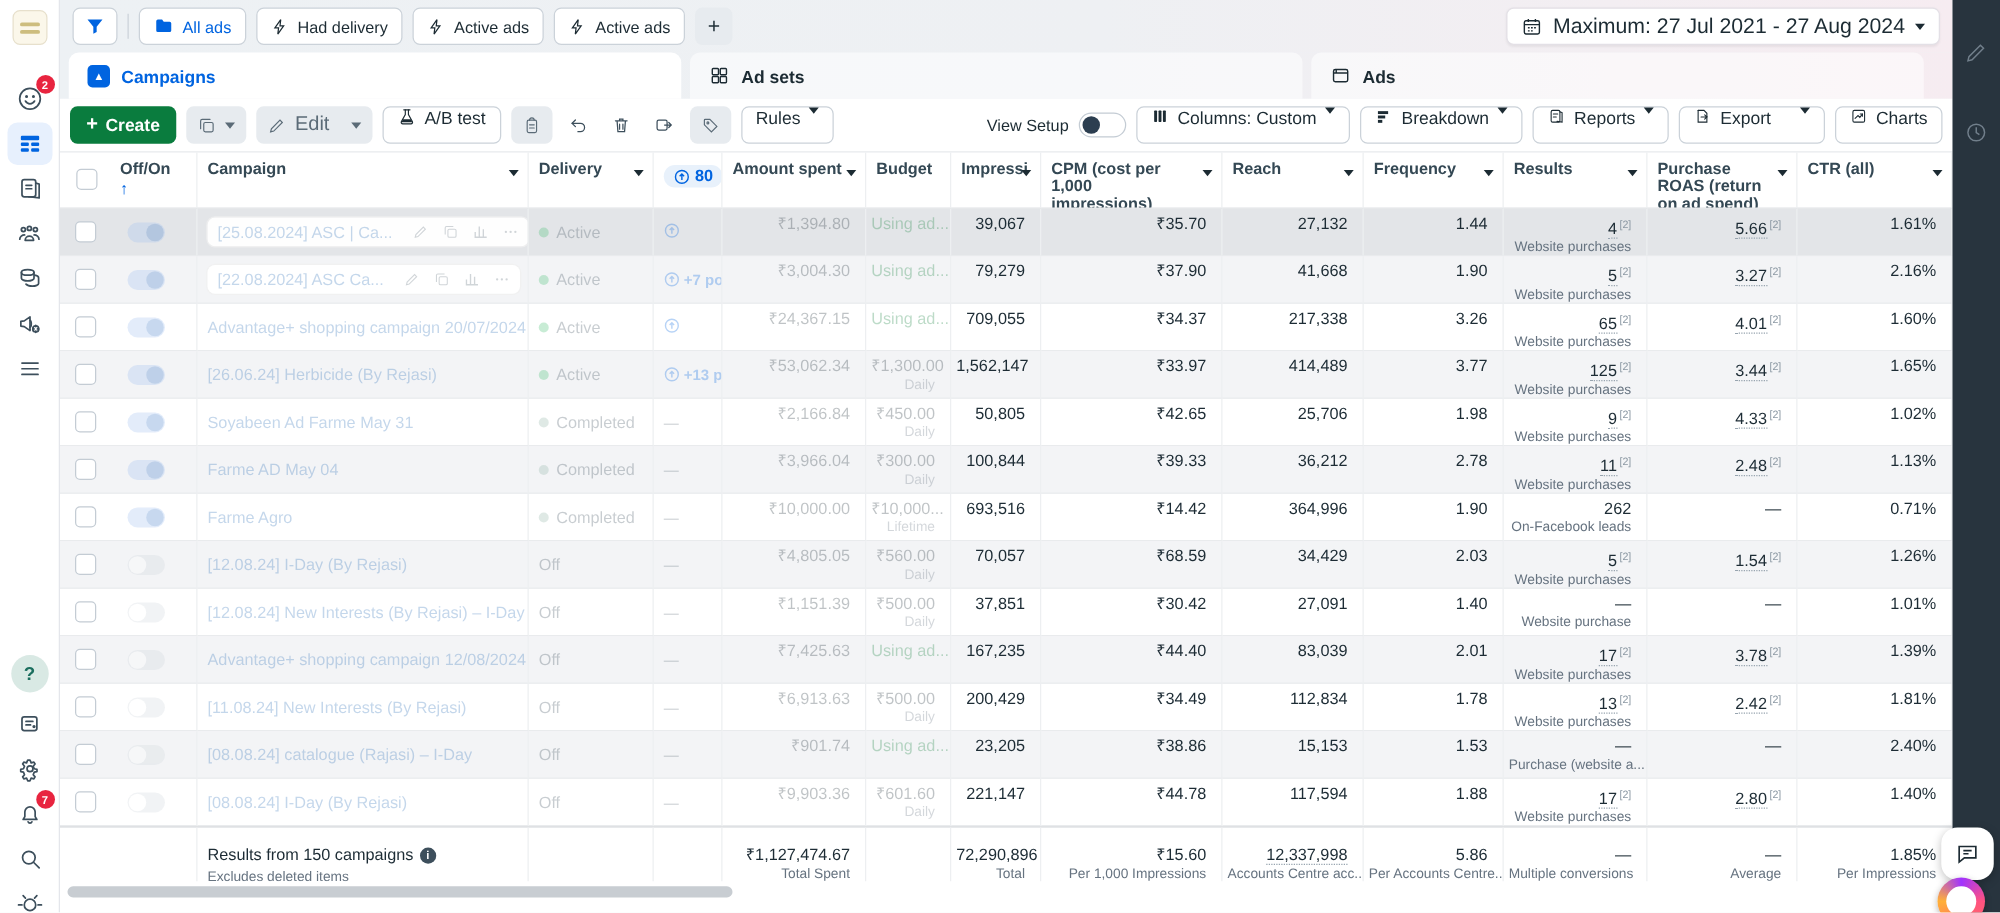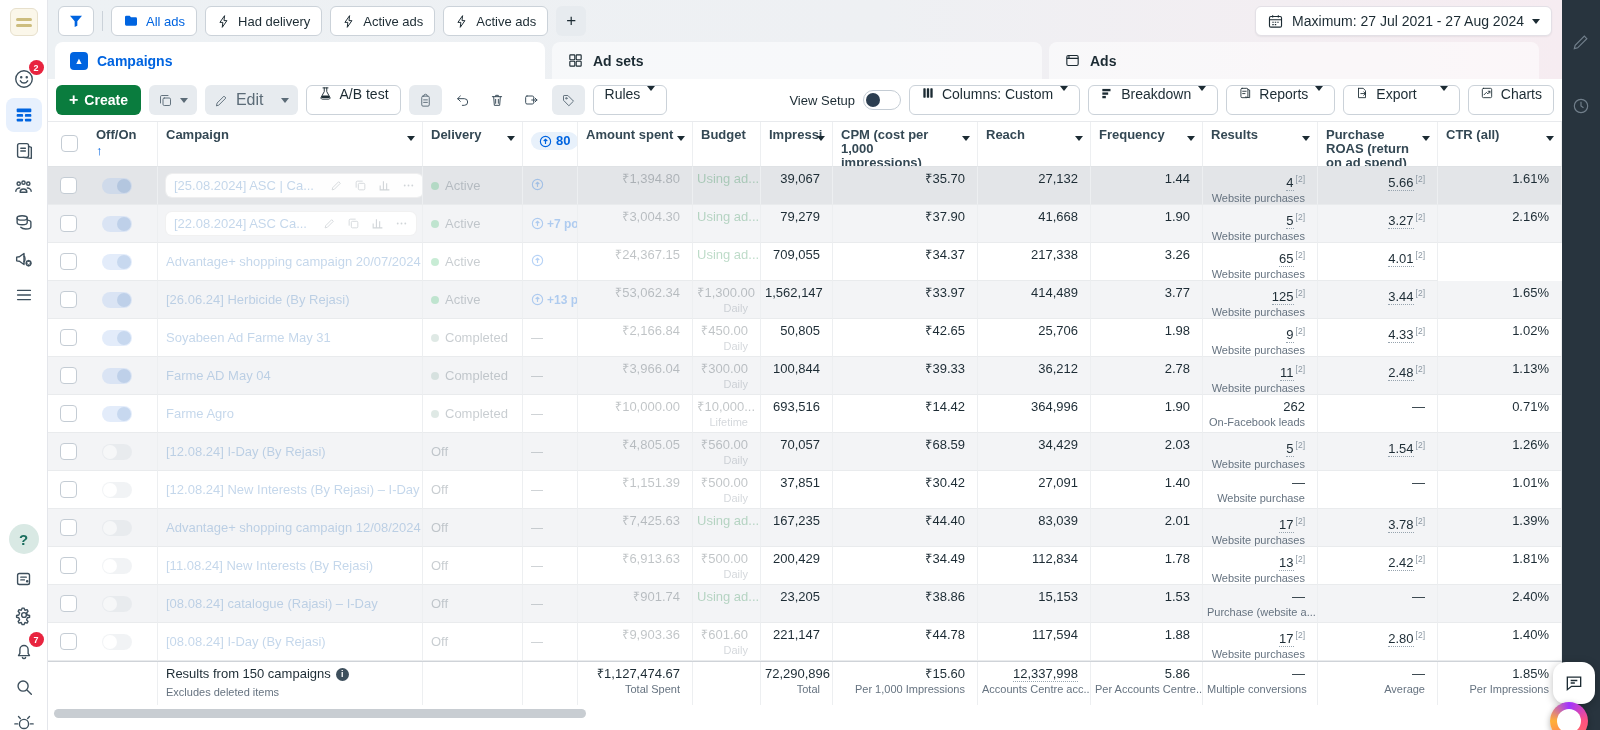--- a/index.html
+++ b/index.html
@@ -25,21 +25,21 @@
   .float-ai{position:absolute;right:12px;bottom:-10px;width:38px;height:38px;border-radius:50%;background:conic-gradient(#a033ff,#ff5280,#ff7061,#ffb038,#a033ff);z-index:10;box-shadow:0 2px 6px rgba(0,0,0,.3)}
   .float-ai::after{content:"";position:absolute;inset:7px;border-radius:50%;background:#fff}
   
   .main{position:absolute;left:48px;top:0;width:1514px;height:730px}
   .fbar{height:42px;display:flex;align-items:center;padding:0 10px;gap:8px;background:linear-gradient(90deg,#edf1f4 0%,#eef0f3 55%,#f3eef2 82%,#f6ecf1 100%)}
   .fbtn{height:30px;background:#fff;border:1px solid #cbd2d9;border-radius:6px;display:flex;align-items:center;gap:7px;padding:0 11px;font-size:13px;color:#1c2b33;white-space:nowrap;cursor:pointer}
   .fbtn.fonly{width:36px;justify-content:center;padding:0}
   .fbtn.blue{color:#0064e0;font-weight:normal}
   .vdiv{width:1px;height:20px;background:#cbd2d9}
   .plusbtn{width:30px;height:30px;border-radius:6px;background:#e7ebef;border:none;font-size:17px;color:#1c2b33;display:flex;align-items:center;justify-content:center;cursor:pointer}
-  .datebtn{margin-left:auto;height:30px;background:#fff;border:1px solid #e3e0e6;box-shadow:0 1px 2px rgba(0,0,0,.06);border-radius:6px;display:flex;align-items:center;gap:8px;padding:0 11px;font-size:14px;color:#1c2b33;cursor:pointer}
+  .datebtn{margin-left:auto;height:30px;background:#fff;border:1px solid #e3e0e6;box-shadow:0 1px 2px rgba(0,0,0,.06);border-radius:6px;display:flex;align-items:center;gap:8px;padding:0 11px;font-size:17px;color:#1c2b33;cursor:pointer}
   .caret{width:0;height:0;border-left:4.5px solid transparent;border-right:4.5px solid transparent;border-top:5.5px solid #1c2b33;display:inline-block}
   .caret.gy{border-top-color:#5b6b77}
   
   .tabs{height:37px;display:flex;gap:7px;padding:0 0 0 7px;background:linear-gradient(90deg,#edf1f4 0%,#eef0f3 55%,#f3eef2 82%,#f6ecf1 100%)}
   .tab{flex:1;max-width:490px;border-radius:8px 8px 0 0;background:rgba(255,255,255,.55);display:flex;align-items:center;gap:9px;padding:0 15px;font-size:14px;font-weight:bold;color:#1c2b33;cursor:pointer}
   .tab.active{background:#fff;color:#0064e0}
   .tab:last-child{margin-right:22px}
   .campicon{width:18px;height:18px;border-radius:4px;background:#0064e0;color:#fff;font-size:9px;display:flex;align-items:center;justify-content:center}
   .tab svg{stroke:#1c2b33;fill:none;stroke-width:1.6}
   
@@ -88,21 +88,21 @@
   .c-attr{display:flex;align-items:center;padding-left:8px;color:#0064e0;font-size:12px;white-space:nowrap}
   .c-attr .dash{color:#3d4f5c}
   .num{text-align:right;padding:4px 12px 0 4px}
   .val{line-height:16px;white-space:nowrap}
   .sub{font-size:11px;color:#667380;line-height:13px;margin-top:1px;white-space:nowrap}
   .ref{font-size:8.5px;color:#8b98a3;margin-left:2px;vertical-align:super}
   .dotted{border-bottom:1px dotted #97a4af}
   .gysub{color:#15803d}
   
   .tfoot{height:44px;border-top:1px solid #cfd3d8}
-  .tfoot .td{padding-top:4px}
+  .tfoot .td{padding-top:14px}
   .ftitle{padding-left:8px !important}
   .ftitle .val{font-size:13px;color:#1d2c35;display:flex;align-items:center;gap:5px}
   .ftitle .sub{margin-top:4px}
   .infoc{width:13px;height:13px;border-radius:50%;background:#3d4f5c;color:#fff;font-size:9px;display:inline-flex;align-items:center;justify-content:center;font-weight:bold}
   .hscroll{height:14px;margin-top:2px;padding:2px 6px}
   .hthumb{width:532px;height:9px;border-radius:5px;background:#c8cdd2}
 </style>
 </head>
 <body>
 
@@ -637,20 +637,23 @@
               <div class="td num">
                 <div class="val">3.26</div>
               </div>
               <div class="td num">
                 <div class="val"><span class="dotted">65</span><sup class="ref">[2]</sup></div>
                 <div class="sub">Website purchases</div>
               </div>
               <div class="td num">
                 <div class="val"><span class="dotted">4.01</span><sup class="ref">[2]</sup></div>
               </div>
+              <div class="td num">
+                <div class="val">1.60%</div>
+              </div>
             </div>
             <div class="trow">
               <div class="td c-check">
                 <span class="cb"></span>
               </div>
               <div class="td c-toggle">
                 <span class="fade"><span class="sw on"><i></i></span></span>
               </div>
               <div class="td c-name">
                 <span class="fade"><span class="cname">[26.06.24] Herbicide (By Rejasi)</span></span>

